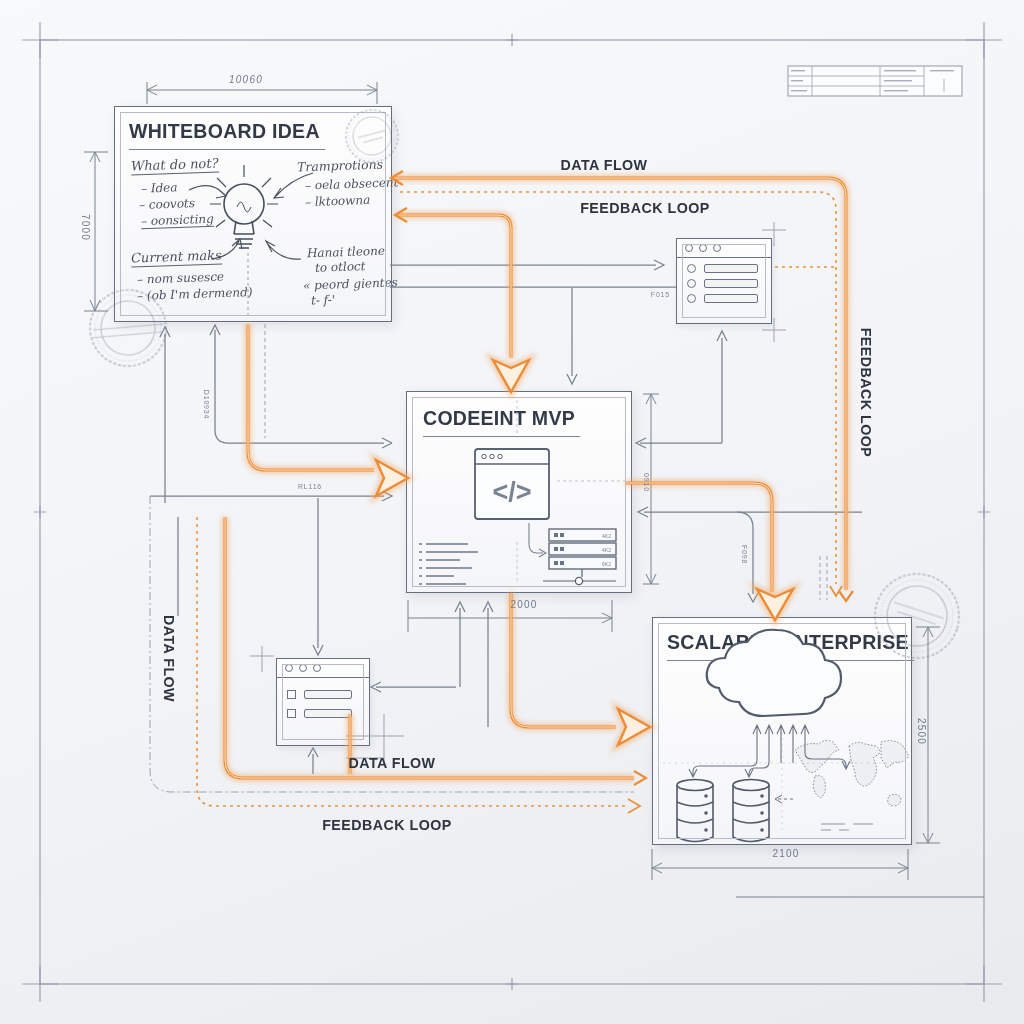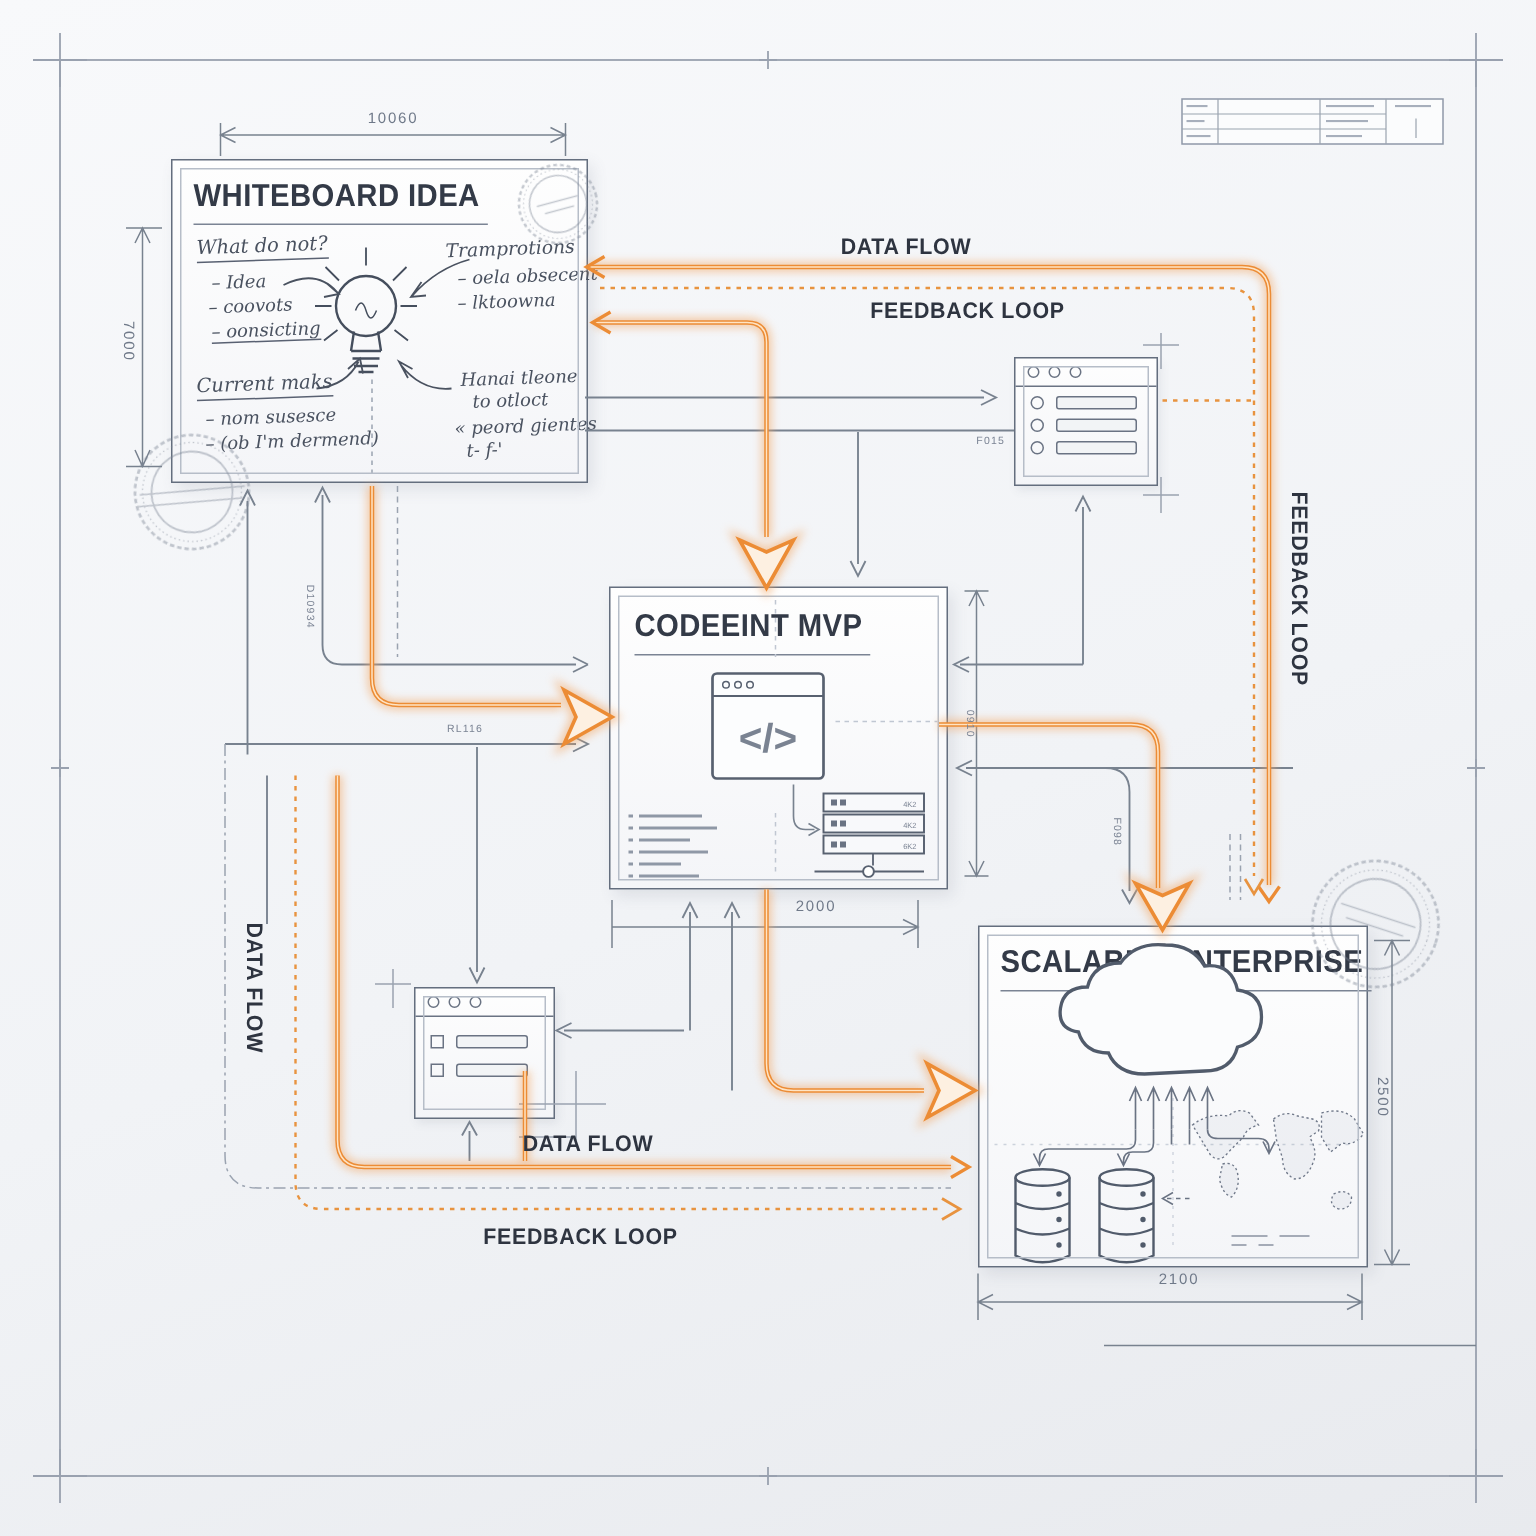--- a/index.html
+++ b/index.html
@@ -370,23 +370,23 @@
     </g>
   </svg>
 
   <div class="lab" style="left:524px;top:156px;width:160px;">DATA FLOW</div>
   <div class="lab" style="left:545px;top:199px;width:200px;">FEEDBACK LOOP</div>
   <div class="lab vert" style="left:114px;top:650px;width:110px;">DATA FLOW</div>
   <div class="lab vert" style="left:791px;top:384px;width:150px;">FEEDBACK LOOP</div>
   <div class="lab" style="left:312px;top:754px;width:160px;">DATA FLOW</div>
   <div class="lab" style="left:287px;top:816px;width:200px;">FEEDBACK LOOP</div>
 
-  <div class="dim" style="left:222px;top:74px;width:80px;">10060</div>
+  <div class="dim" style="left:206px;top:74px;width:80px;font-style:italic;">10060</div>
   <div class="dim vert" style="left:55px;top:222px;width:60px;">7000</div>
-  <div class="dim" style="left:514px;top:599px;width:60px;">2000</div>
+  <div class="dim" style="left:494px;top:599px;width:60px;">2000</div>
   <div class="dim" style="left:746px;top:848px;width:80px;">2100</div>
   <div class="dim vert" style="left:891px;top:726px;width:60px;">2500</div>
   <div class="tin vert" style="left:624px;top:479px;width:44px;">0910</div>
   <div class="tin vert" style="left:724px;top:551px;width:40px;">F098</div>
   <div class="tin vert" style="left:178px;top:401px;width:56px;">D10934</div>
   <div class="tin" style="left:290px;top:483px;width:40px;">RL116</div>
   <div class="tin" style="left:638px;top:291px;width:32px;text-align:right;">F015</div>
 
 
 </div>

